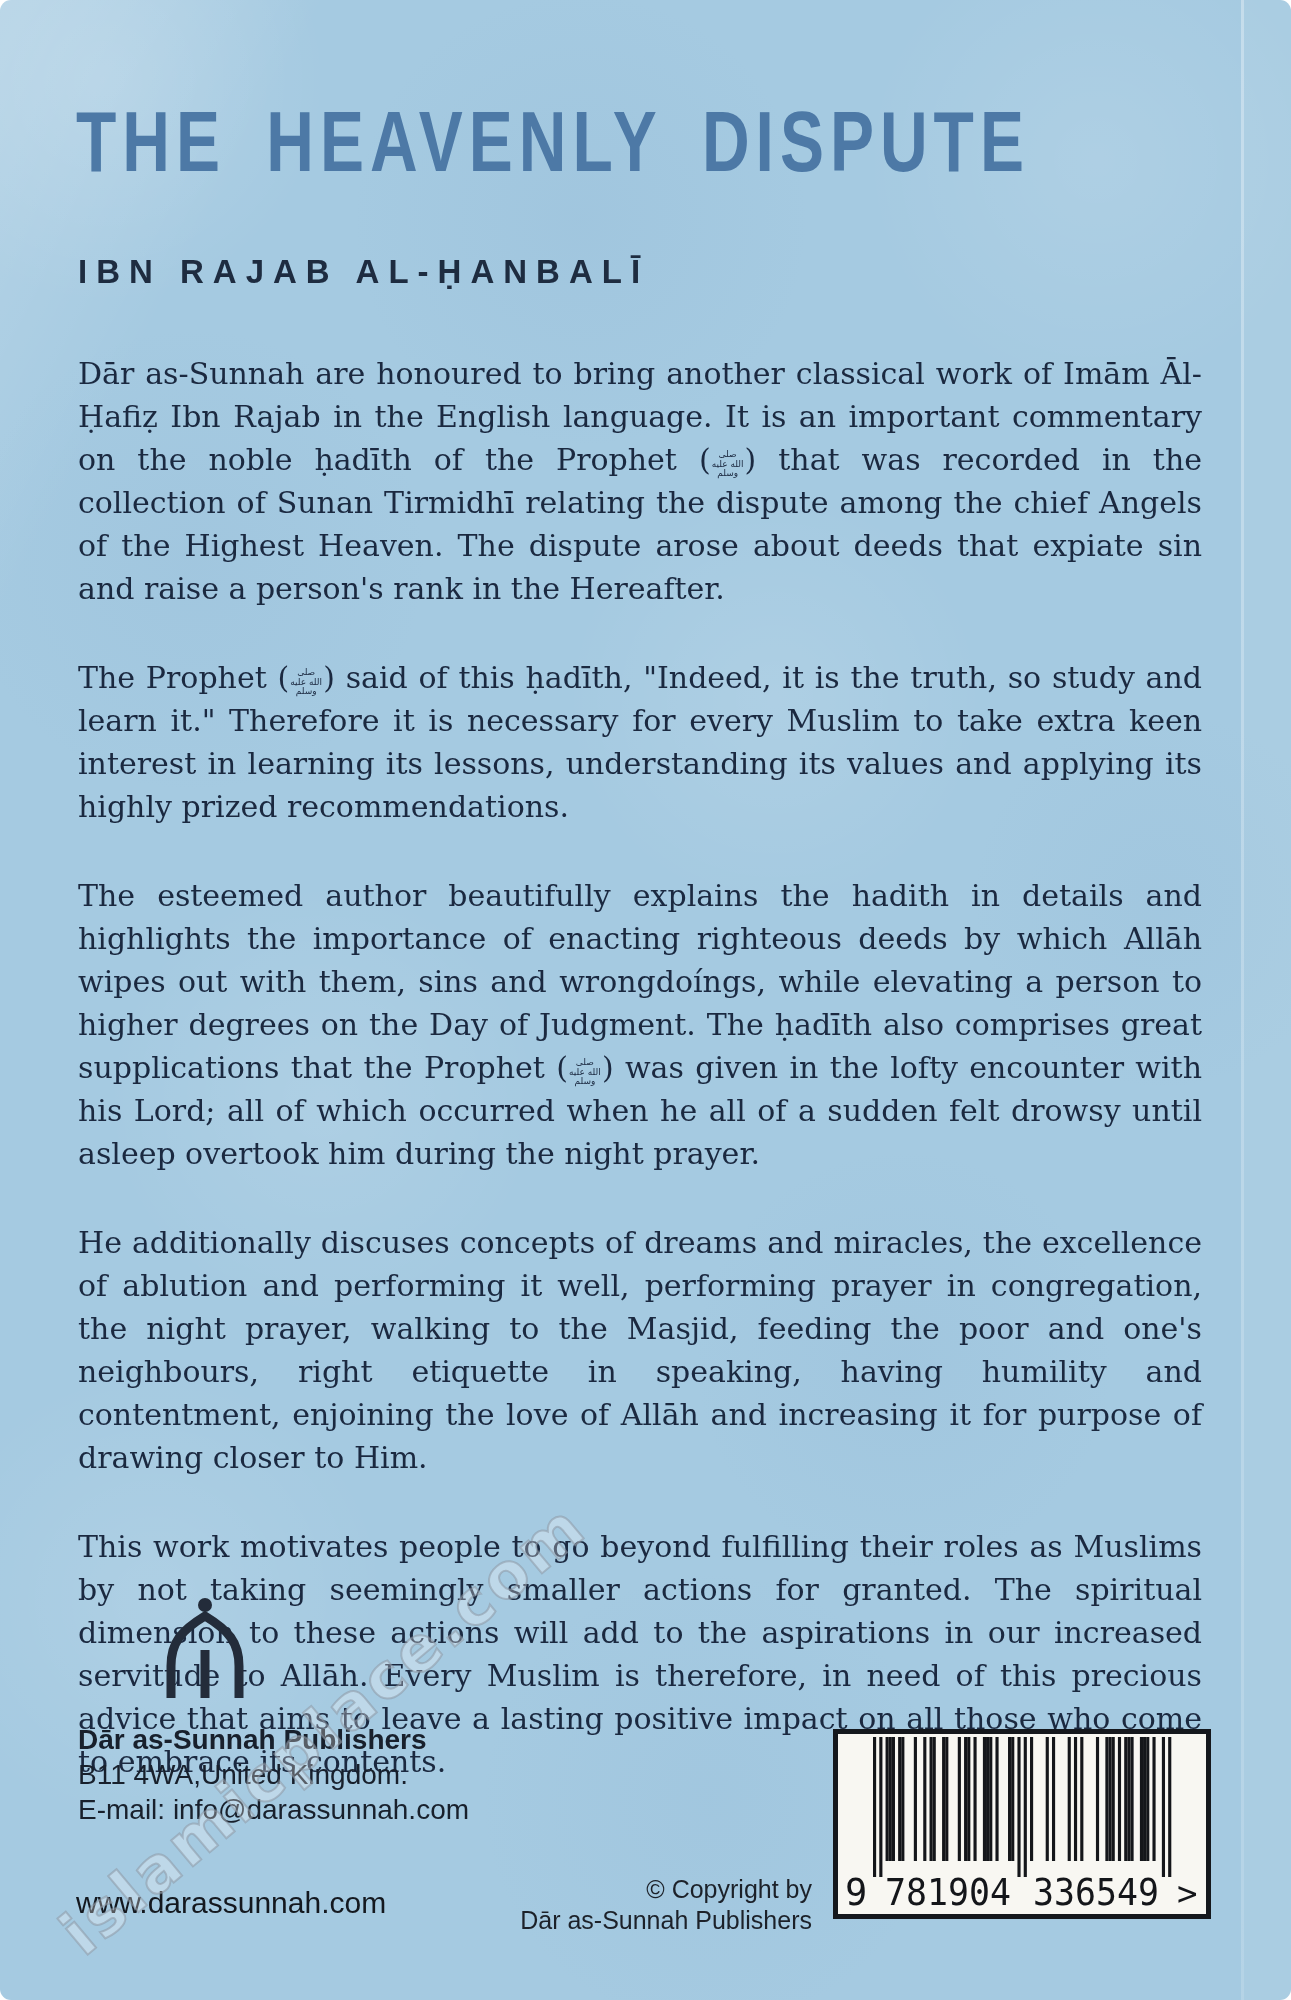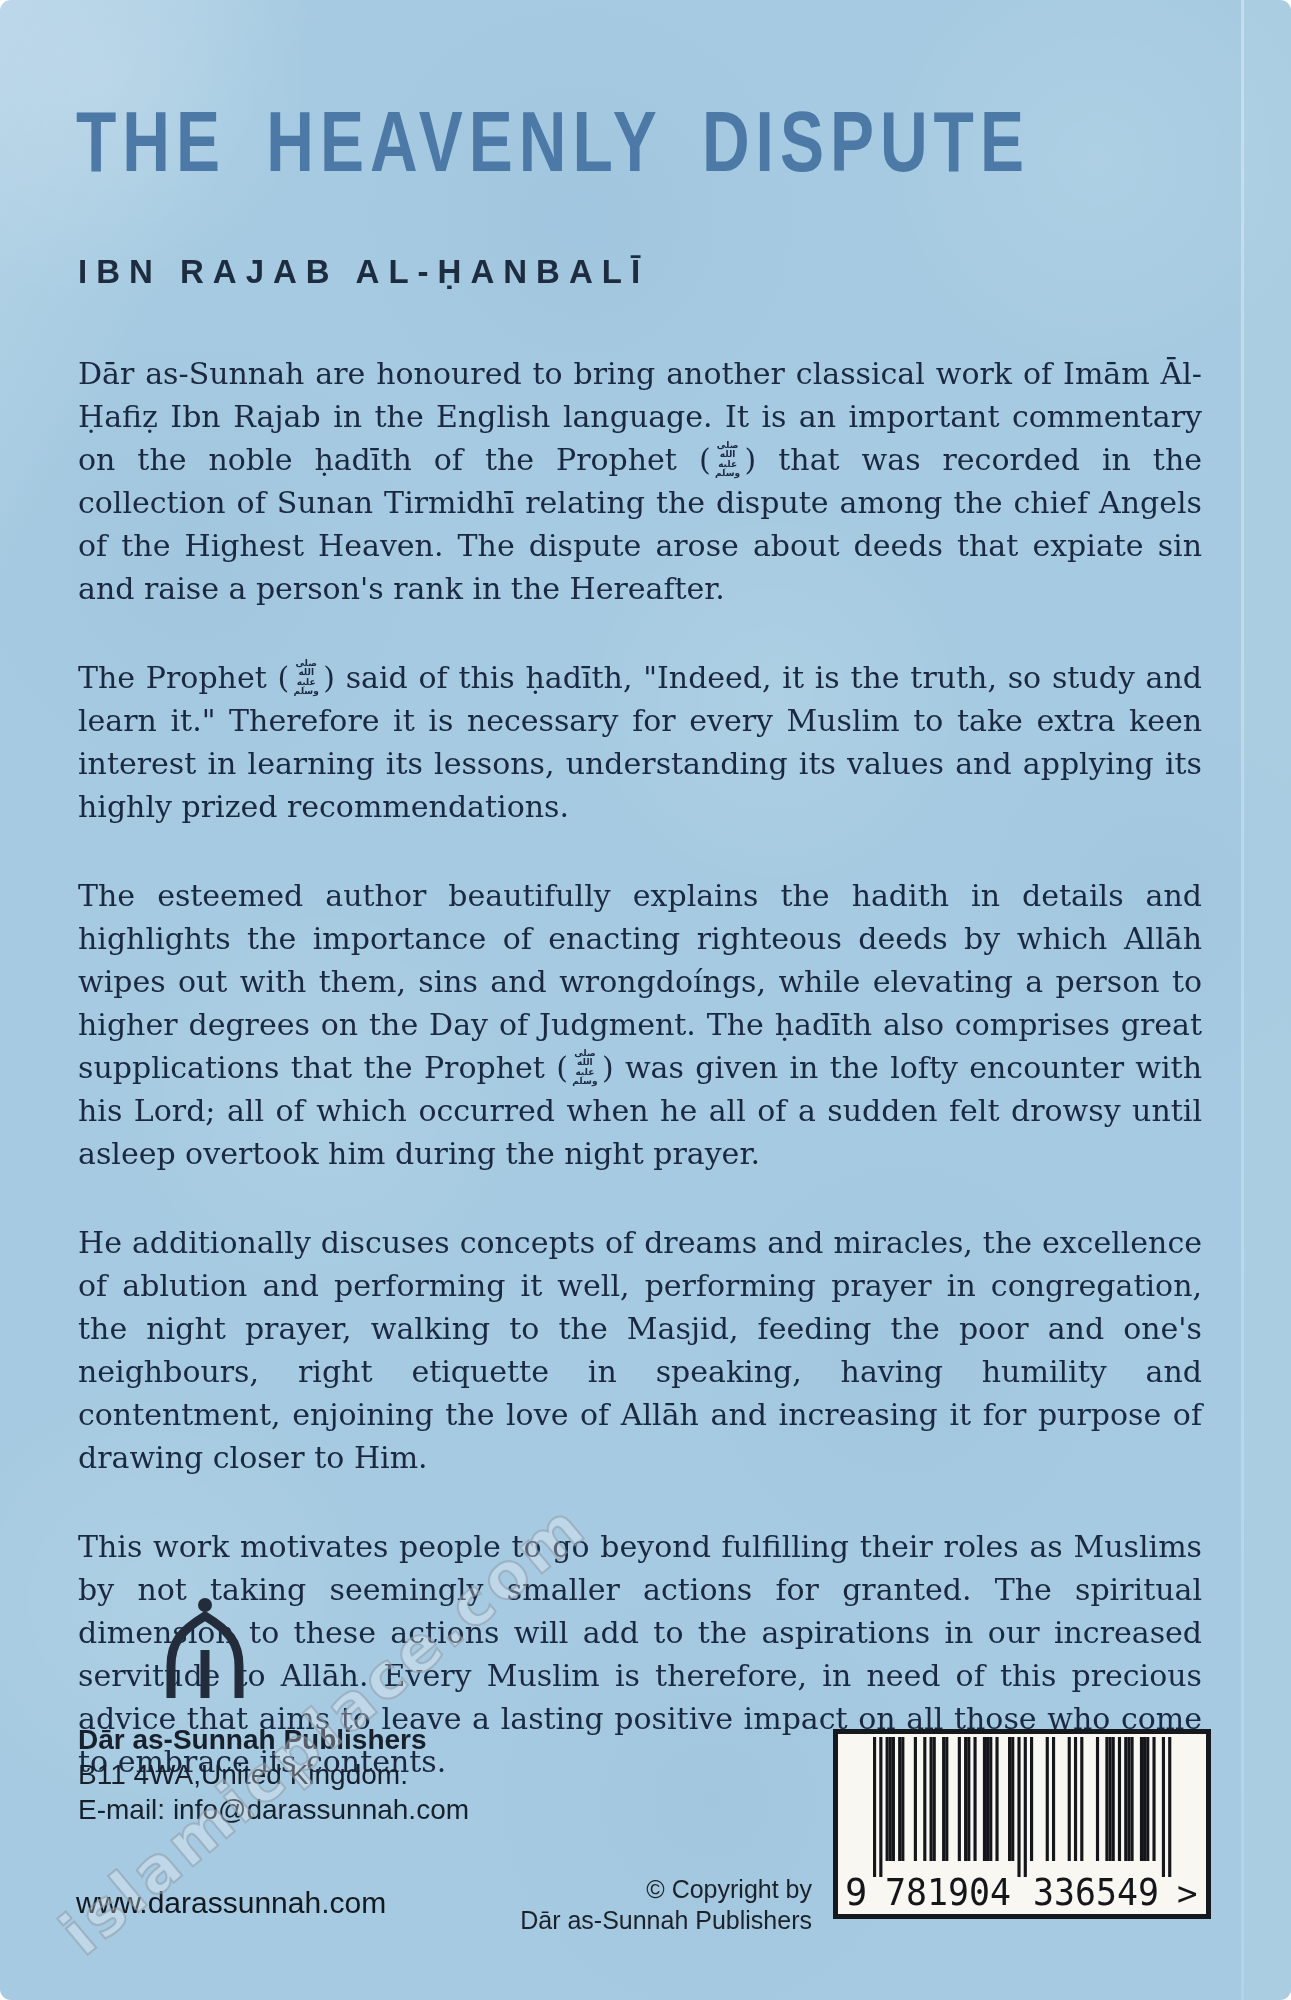--- a/index.html
+++ b/index.html
@@ -40,21 +40,21 @@
   }
   .text-block { position:absolute; left:78px; top:352px; width:1124px; }
   .text-block p {
     margin:0 0 46px 0; text-align:justify; text-justify:inter-word;
     font-family:"DejaVu Serif","Liberation Serif", serif;
     font-size:30px; line-height:43px; color:#1b2940;
   }
   .saw {
     display:inline-block; width:34px; font-size:9px; line-height:1.05;
     text-align:center; vertical-align:-6px; font-family:"DejaVu Sans", sans-serif;
-    letter-spacing:0; word-spacing:0; color:inherit;font-weight:bold;
+    letter-spacing:0; word-spacing:0; color:inherit;
   }
 
   .logo { position:absolute; left:85px; top:1592px; }
 
   .pub-block { position:absolute; left:78px; top:1722px; font-size:28px; line-height:35px; color:#18202c; }
   .pub-block .pub-name { font-weight:700; }
   .website { position:absolute; left:76px; top:1886px; font-weight:400; font-size:30px; color:#14181f; }
 
   .isbn-block { position:absolute; left:430px; top:1730px; width:382px; text-align:right;
     font-size:28px; line-height:34px; color:#23282e; }

